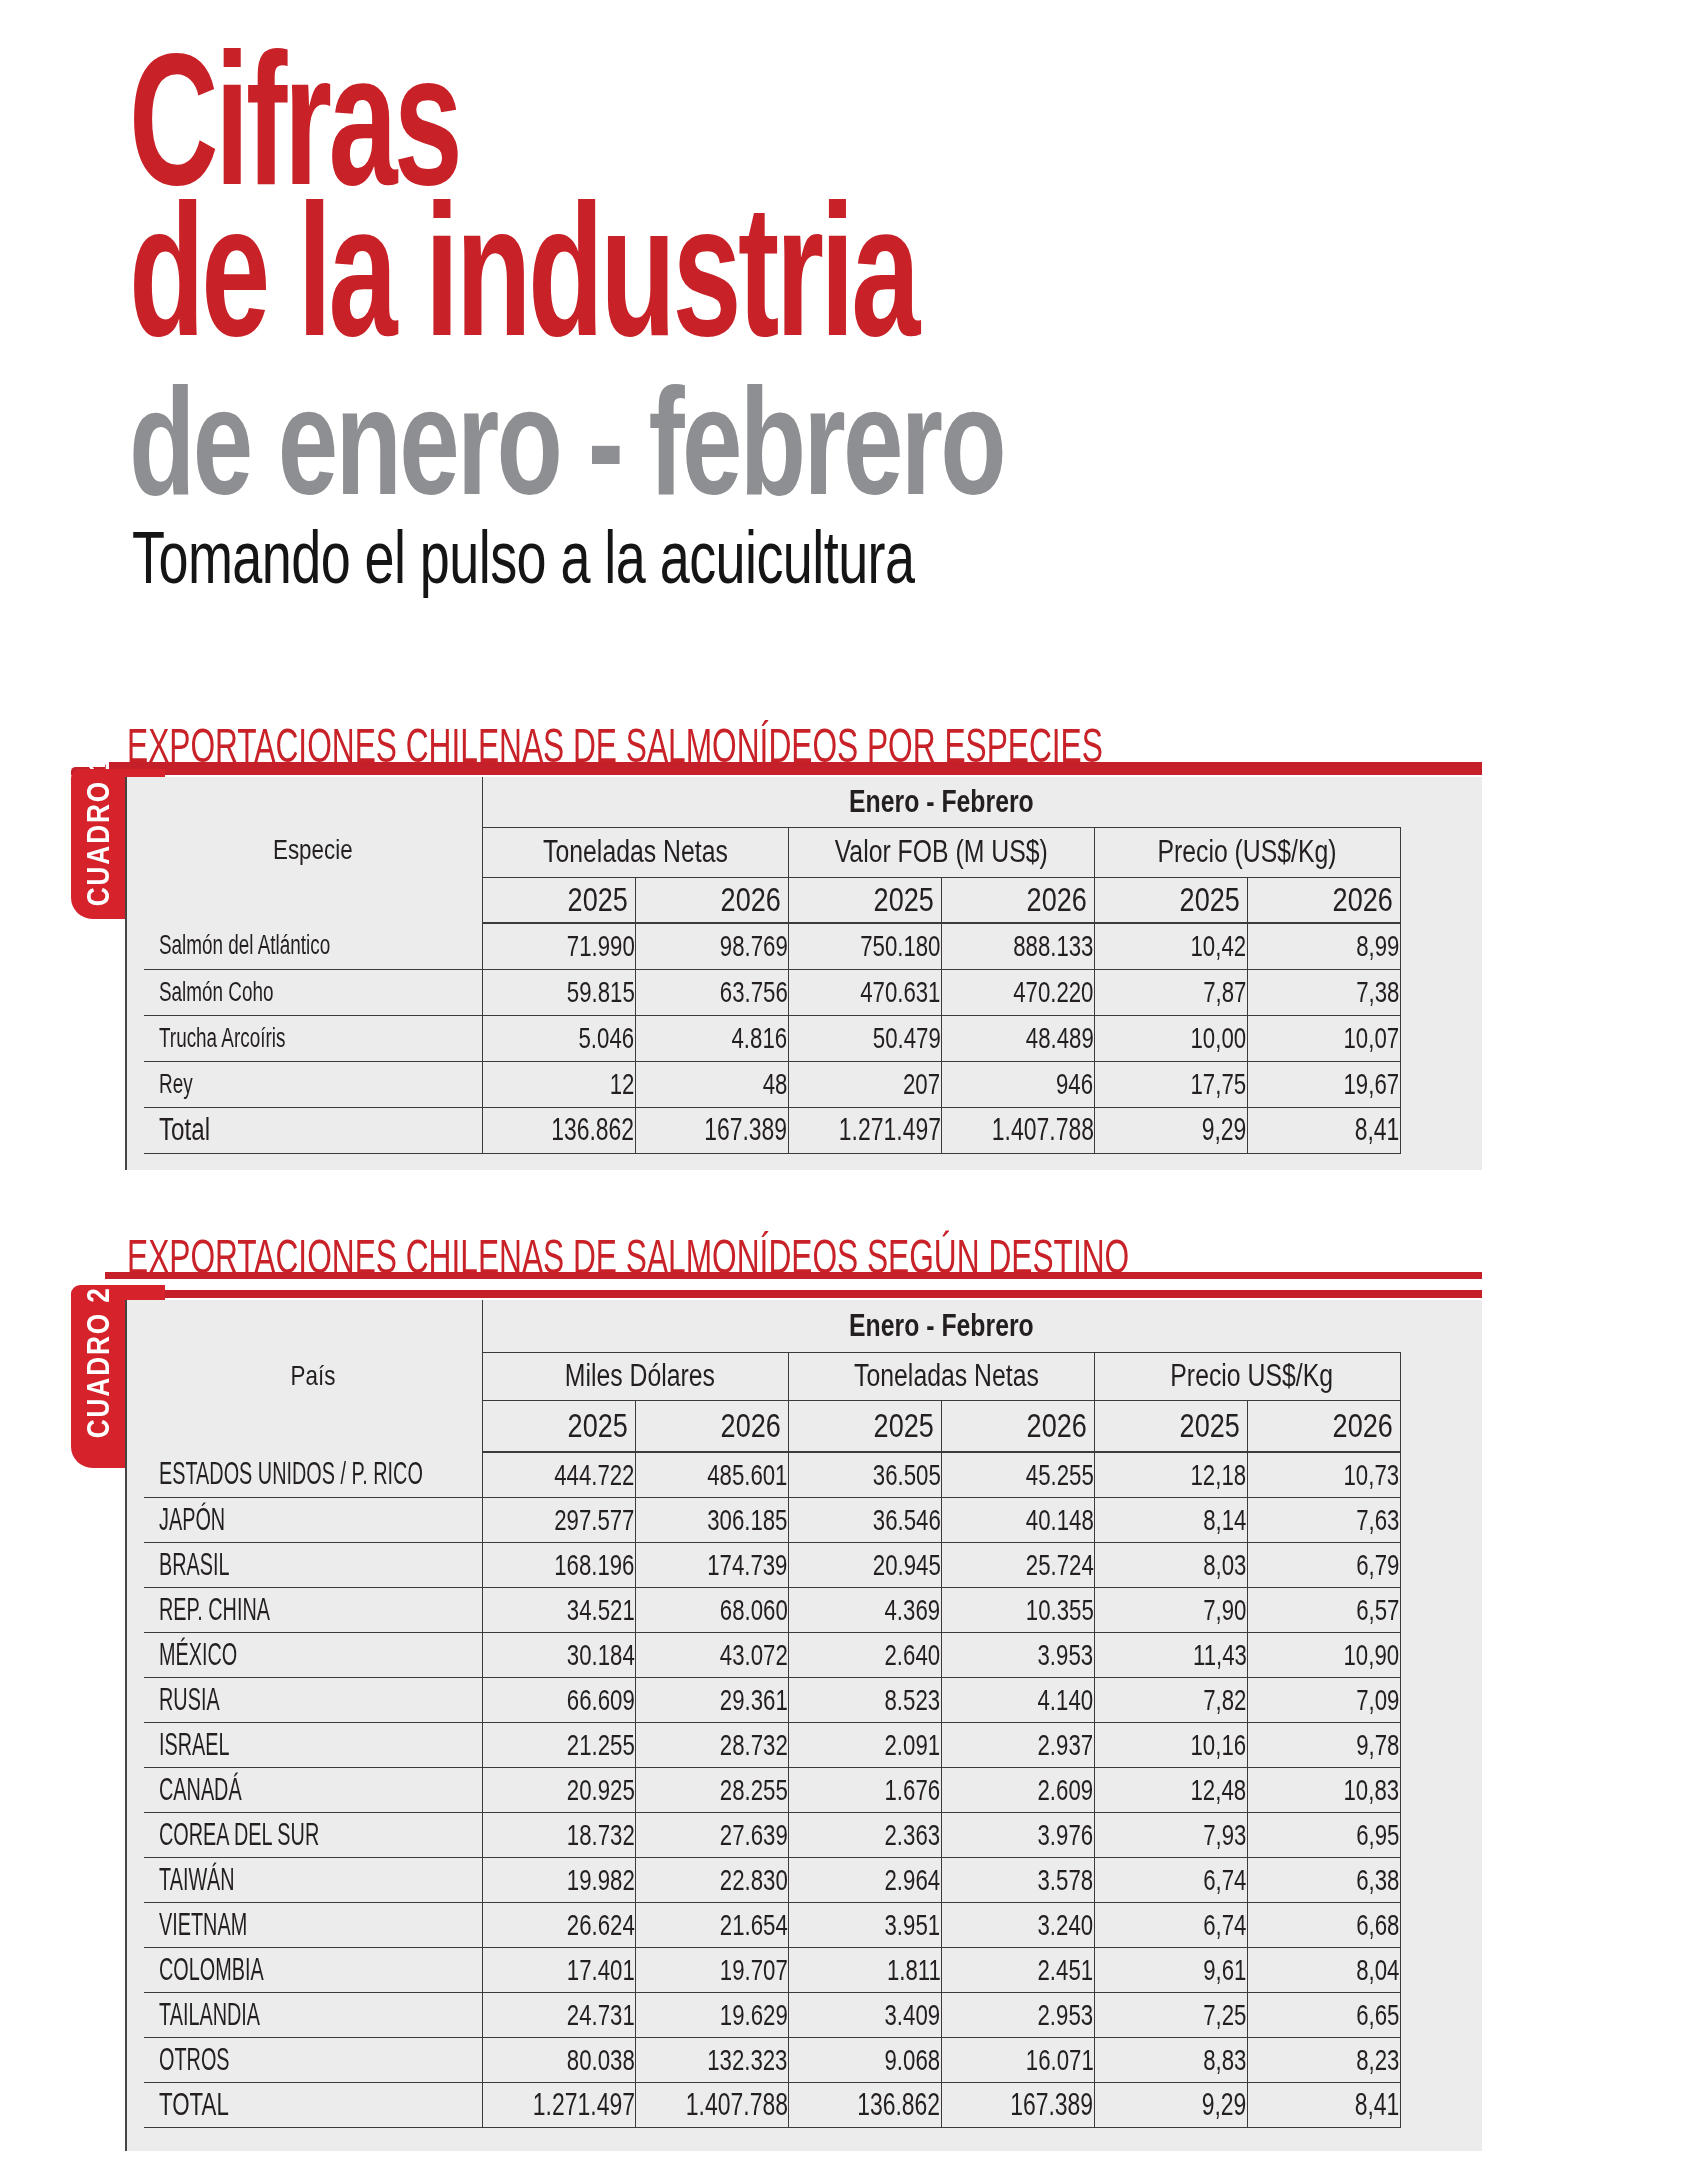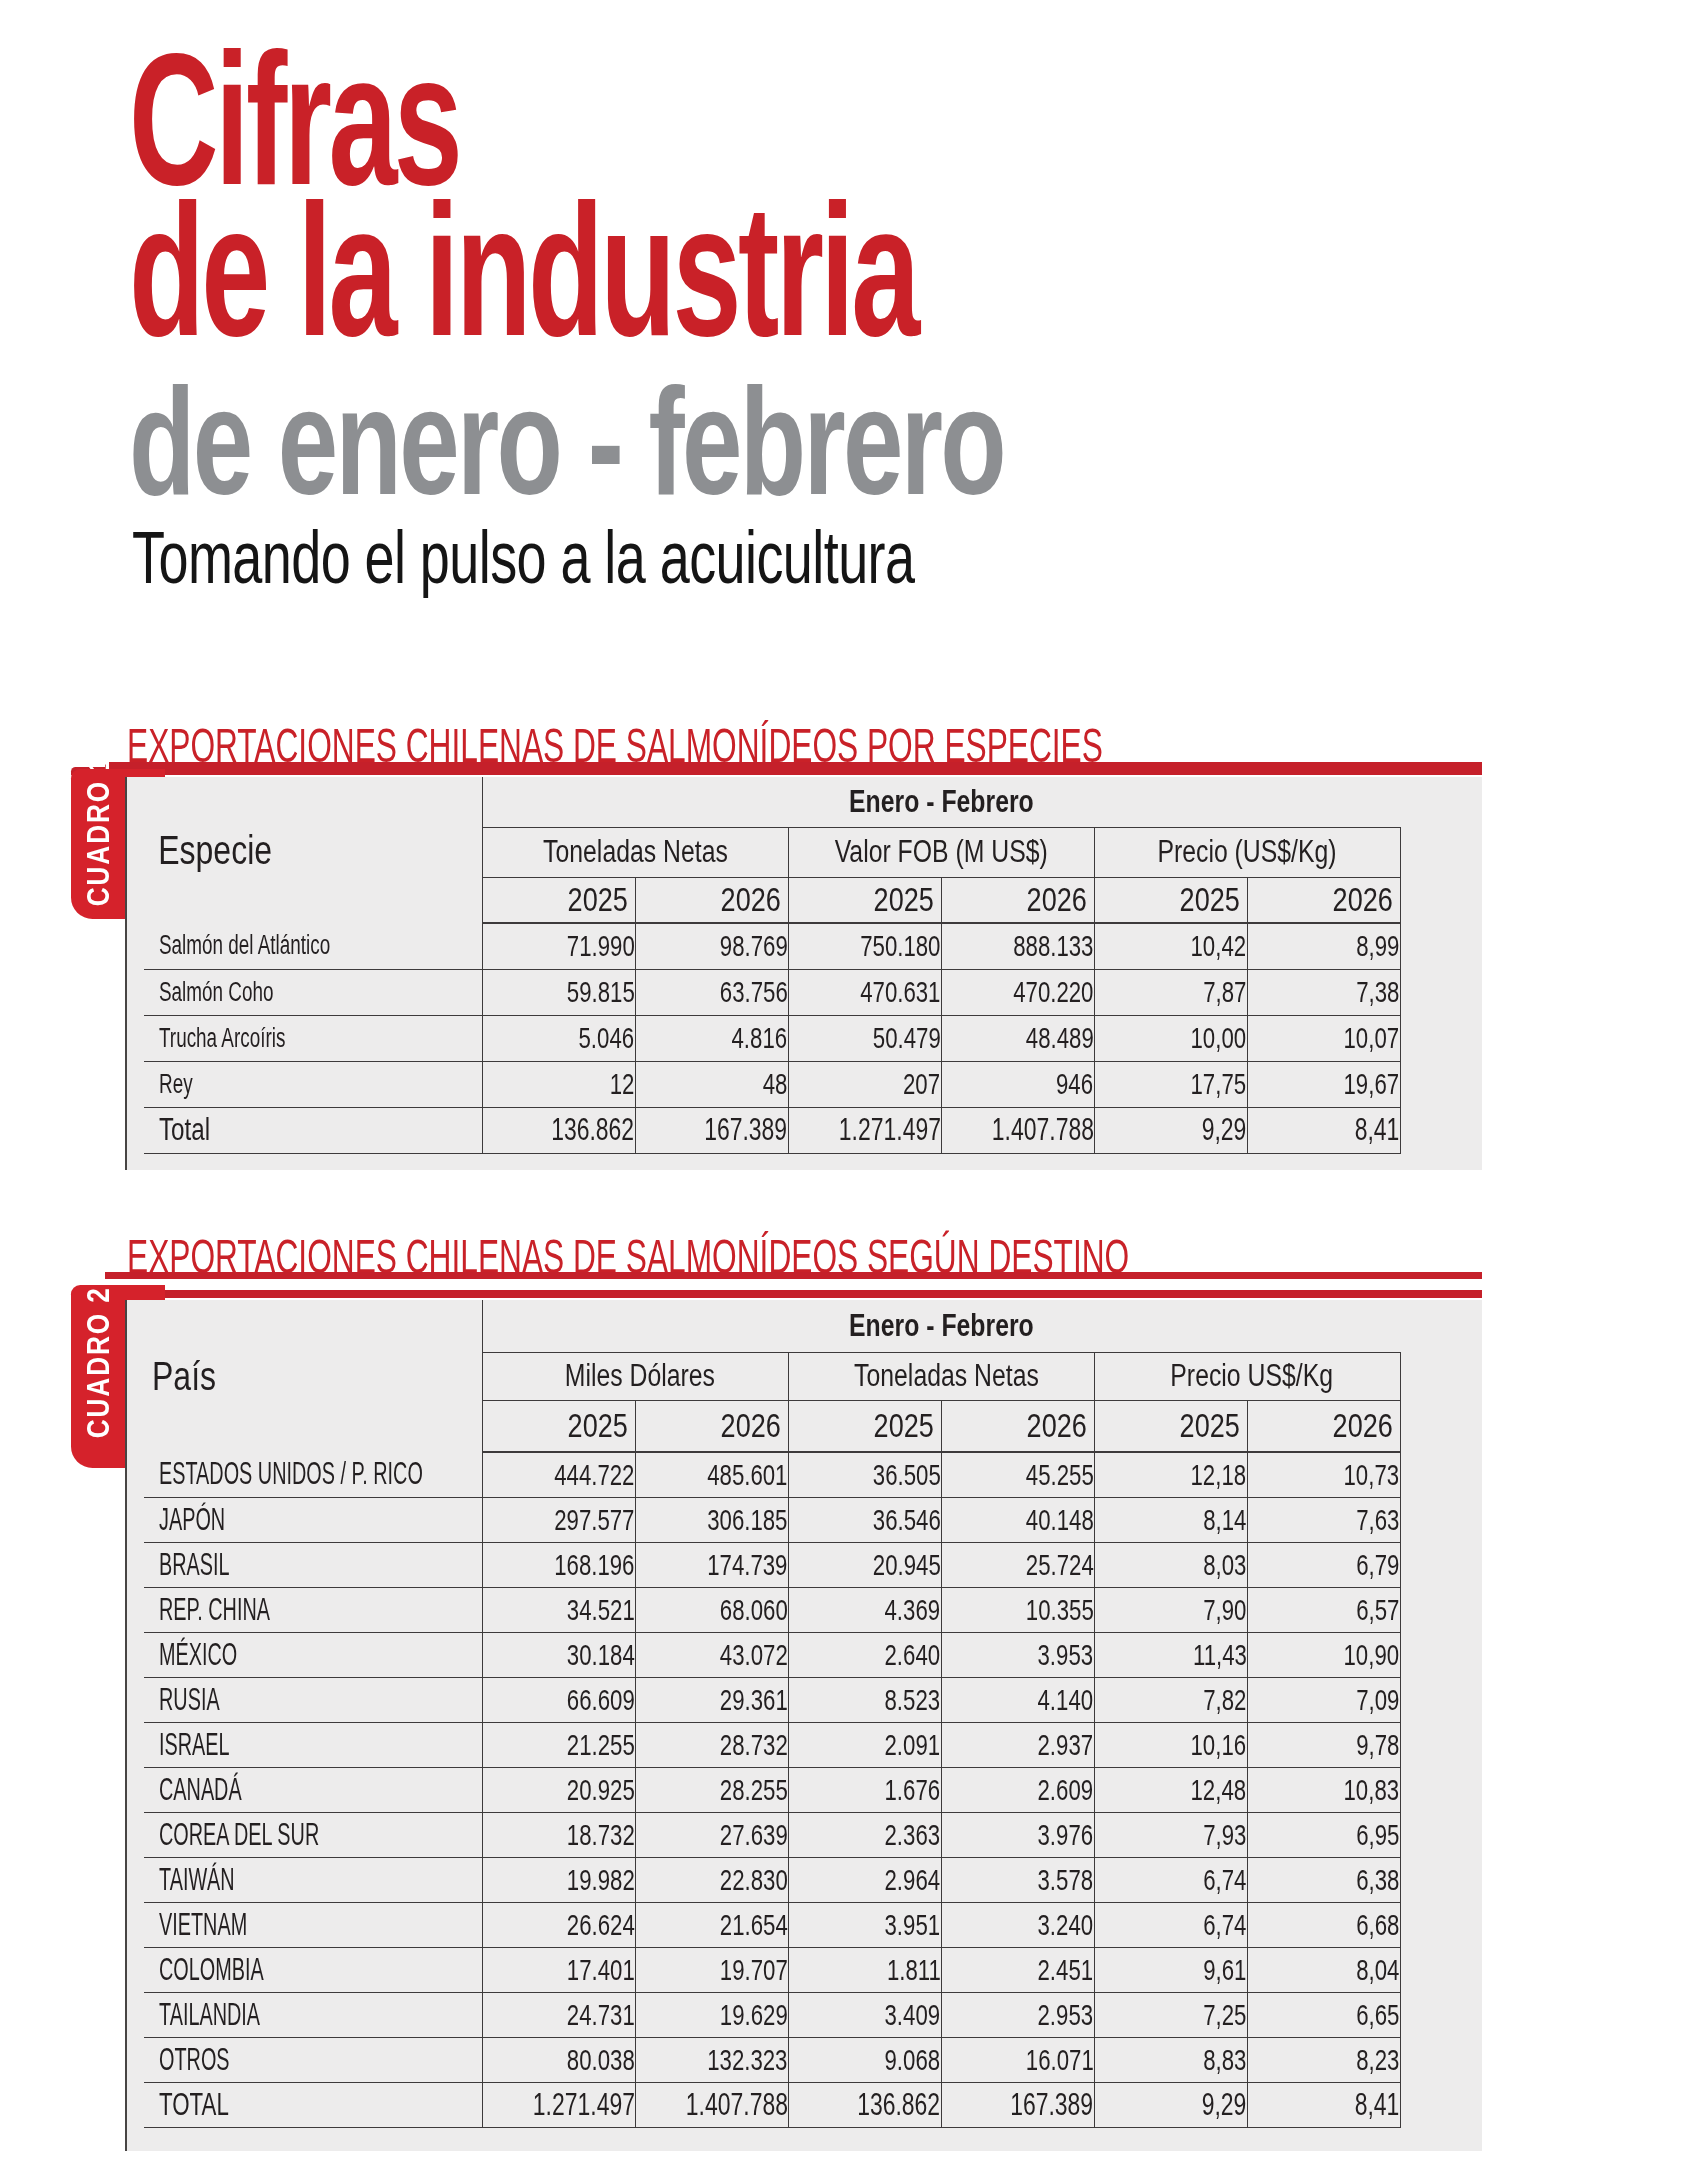--- a/index.html
+++ b/index.html
@@ -63,21 +63,21 @@
   .sheet{
     position:absolute;left:54px;right:0;top:10px;bottom:0;
     background:var(--panel);border-left:2.3px solid #474443;z-index:2;
   }
 
   
   table.grid{border-collapse:collapse;table-layout:fixed;width:1254px;margin-left:17px;}
   table.grid th,table.grid td{padding:0;font-weight:normal;color:var(--ink);overflow:hidden;}
   .h1 th.period{text-align:center;font-weight:bold;font-size:31px;border-bottom:1.5px solid var(--ln);margin-top:48px;}
   th.rowhead{
-    text-align:left;vertical-align:middle;font-weight:bold;font-size:40px;
+    text-align:center;vertical-align:middle;font-weight:bold;font-size:28px;
     padding-left:15.3px;border-right:1.5px solid var(--ln);
   }
   .h2 th{text-align:center;font-weight:bold;font-size:31px;border-right:1.5px solid var(--ln);border-bottom:1.5px solid var(--ln);}
   .h3 th{text-align:right;font-weight:bold;font-size:33px;border-right:1.5px solid var(--ln);border-bottom:2.3px solid var(--ln);}
   tbody td{border-right:1.5px solid var(--ln);border-bottom:1.5px solid var(--ln);font-size:30px;}
   tbody td.lbl{text-align:left;padding-left:15.3px;}
   td.num{text-align:right;padding-right:34px;}
   tfoot td{border-right:1.5px solid var(--ln);border-bottom:1.5px solid var(--ln);font-weight:bold;font-size:31px;}
   tfoot td.lbl{text-align:left;padding-left:15.3px;}
 

